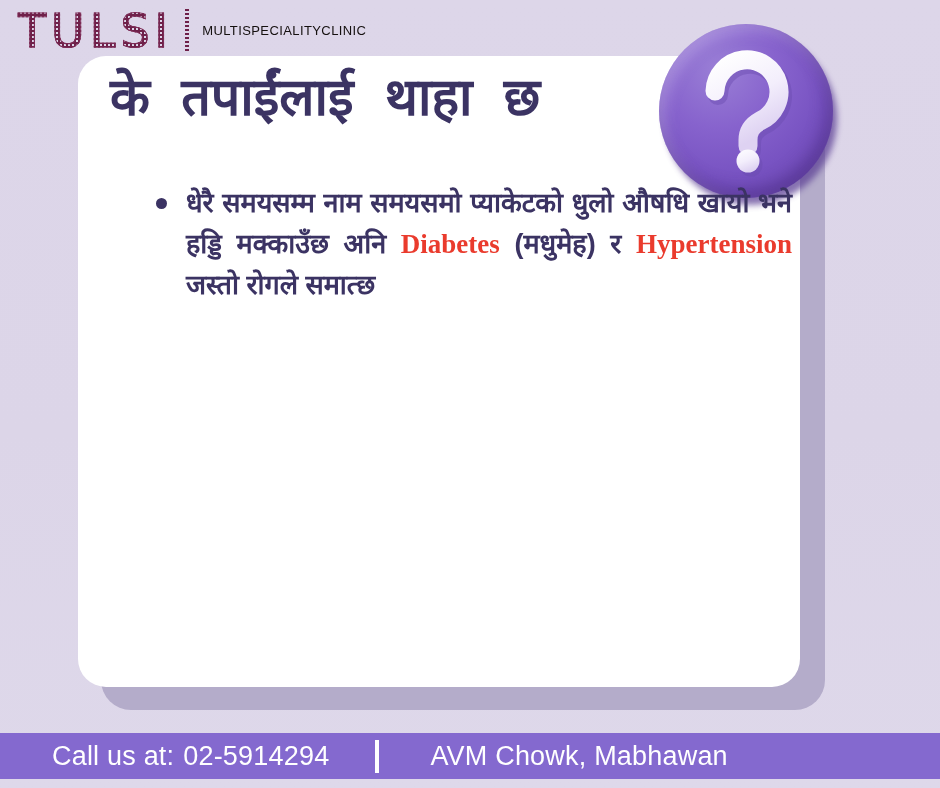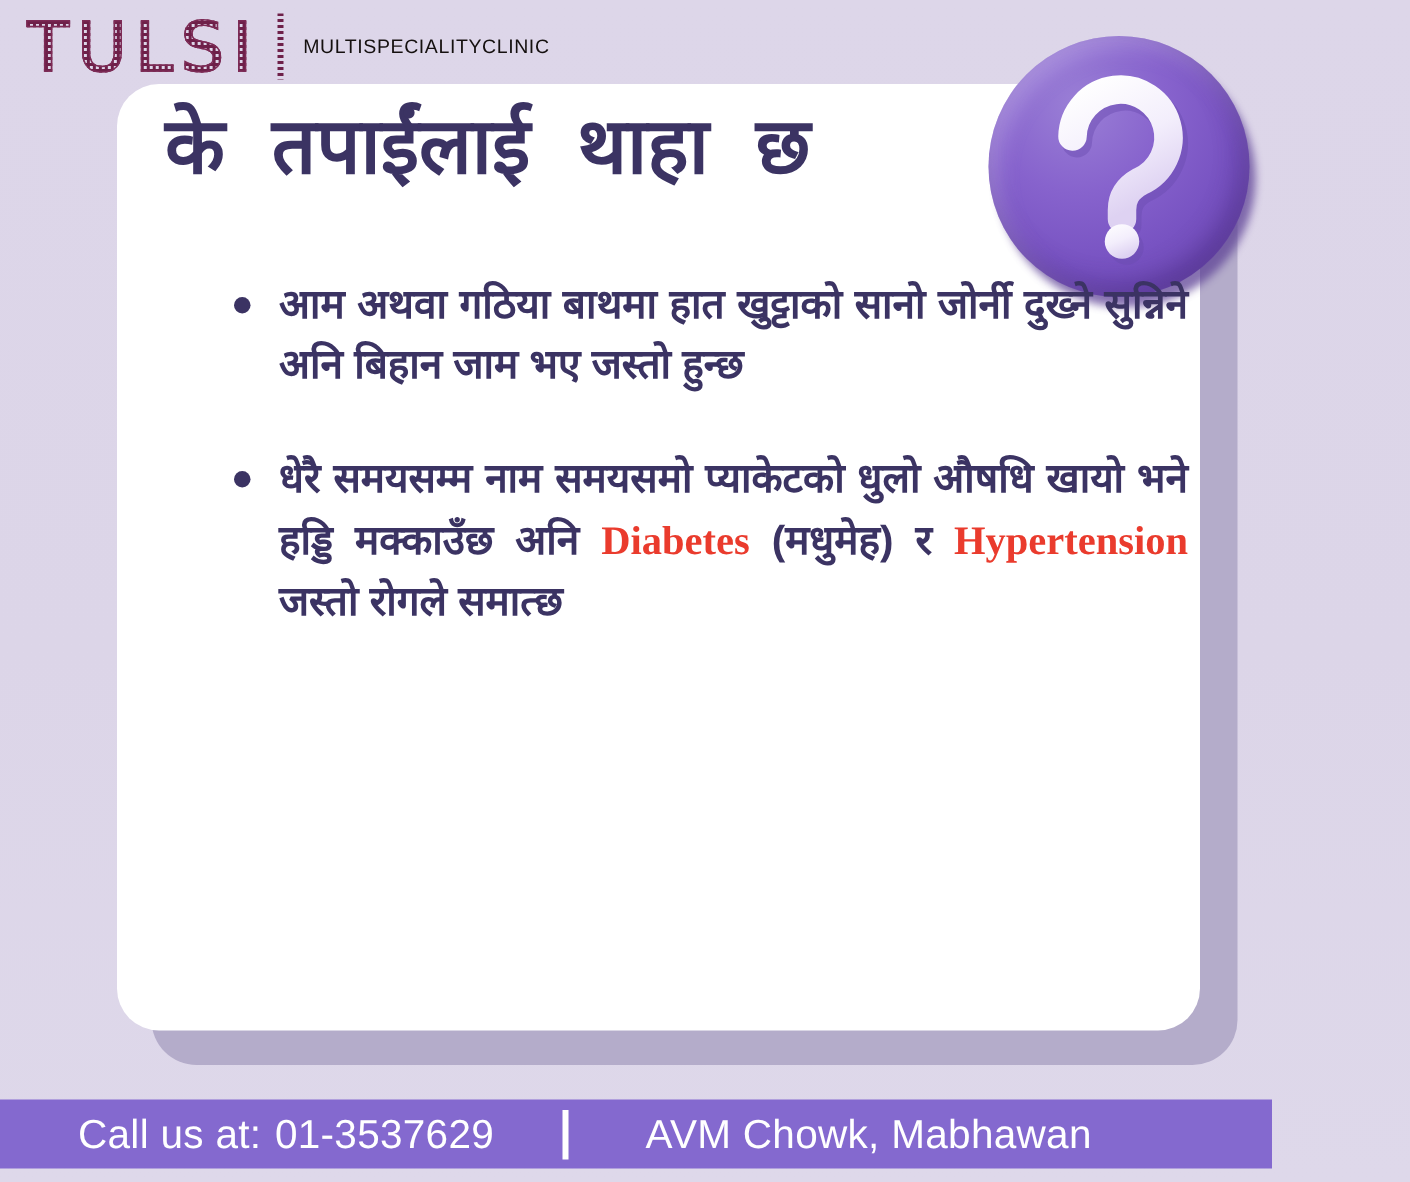--- a/index.html
+++ b/index.html
@@ -189,21 +189,21 @@
 
   #bullet-1 .bullet-text { line-height: 40px; }
   #bullet-2 .bullet-text { line-height: 40px; }
   #bullet-3 .bullet-text { line-height: 41px; }
 
   
   .footer-bar {
     position: absolute;
     left: 0;
     top: 733px;
-    width: 848px;
+    width: 940px;
     height: 46px;
     background: #8469cf;
     display: flex;
     align-items: center;
   }
 
   .footer-inner {
     display: flex;
     align-items: center;
     margin-left: 52px;
@@ -258,39 +258,33 @@
         <path d="M54 67 a32 32 0 1 1 45 30 c-9 5 -12 11 -12 19 l0 6" fill="none" stroke="#6b4bb0" stroke-opacity=".45" stroke-width="20" stroke-linecap="round" transform="translate(3,4)"></path>
         <path d="M54 67 a32 32 0 1 1 45 30 c-9 5 -12 11 -12 19 l0 6" fill="none" stroke="url(#qg)" stroke-width="19" stroke-linecap="round"></path>
         <circle cx="87" cy="137" r="11.5" fill="#6b4bb0" fill-opacity=".45" transform="translate(3,4)"></circle>
         <circle cx="87" cy="137" r="11.5" fill="url(#qg)"></circle>
       </g>
     </svg>
   </div>
 
   <div class="bullets">
 
-    <div class="bullet" id="bullet-1">
-      <span class="dot"></span>
-      <span class="bullet-text">
-        <span>आम अथवा गठिया बाथमा हात खुट्टाको सानो जोर्नी दुख्ने सुन्निने अनि बिहान जाम भए जस्तो हुन्छ</span>
-      </span>
-    </div>
 
 
     <div class="bullet" id="bullet-3">
       <span class="dot"></span>
       <span class="bullet-text">
         <span>धेरै समयसम्म नाम समयसमो प्याकेटको धुलो औषधि खायो भने हड्डि मक्काउँछ अनि </span><em class="hl">Diabetes</em><span> (मधुमेह) र </span><em class="hl">Hypertension</em><span> जस्तो रोगले समात्छ</span>
       </span>
     </div>
 
   </div>
 
   <div class="footer-bar">
     <div class="footer-inner">
       <span class="footer-label">Call us at:</span>
-      <span class="footer-value">01-3537629</span>
+      <span class="footer-value">02-5914294</span>
       <span class="footer-sep"></span>
       <span class="footer-value">AVM Chowk, Mabhawan</span>
     </div>
   </div>
 
 </div>
 
 </body></html>

